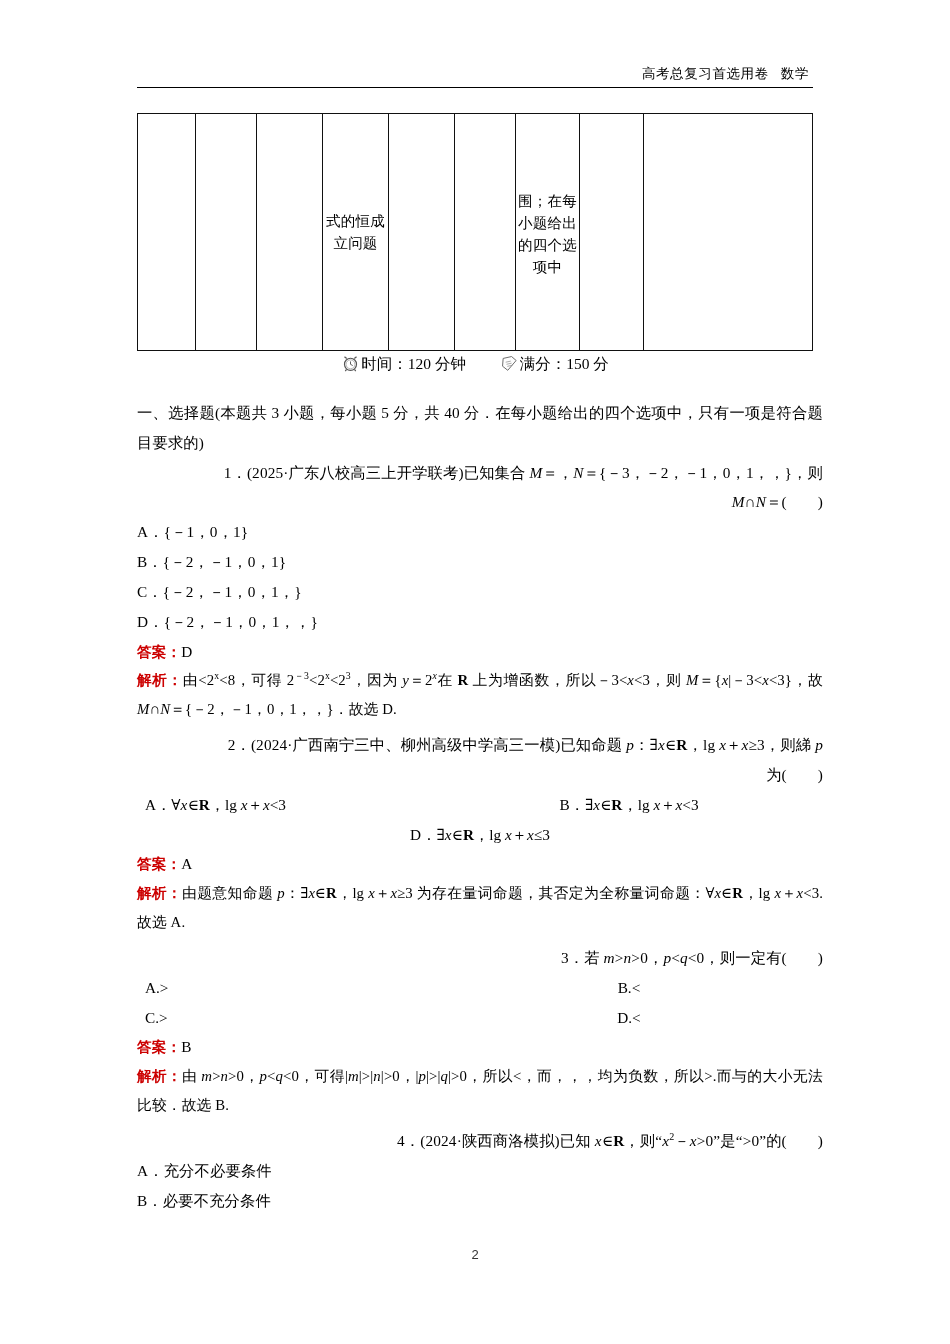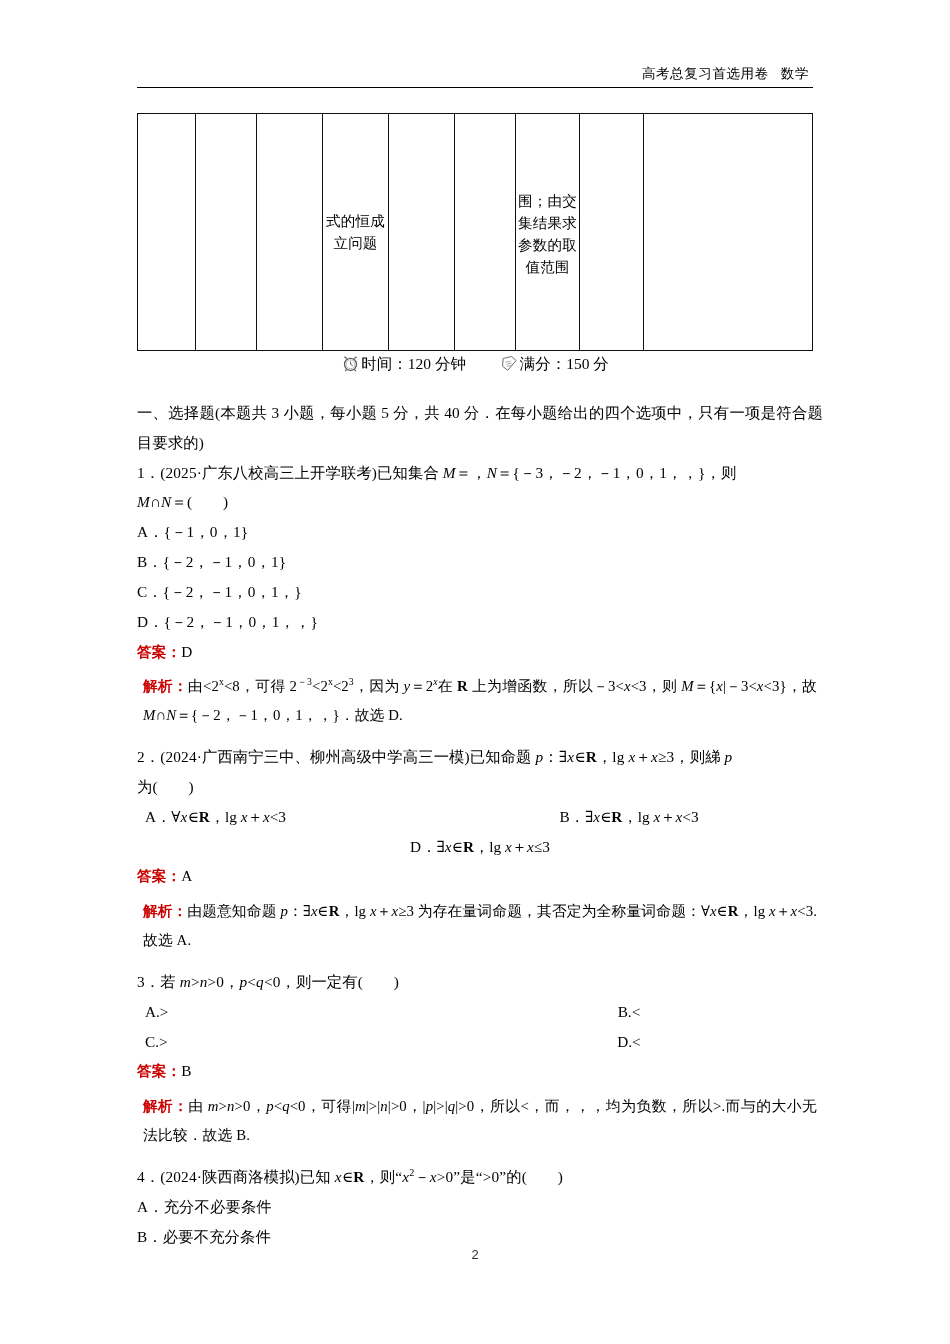--- a/index.html
+++ b/index.html
@@ -106,20 +106,21 @@
     line-height: 1.95;
     text-align: justify;
     margin: 0;
     letter-spacing: 0.15px;
   }
   .q {
     font-size: 15.3px;
     line-height: 1.95;
     margin: 0;
     letter-spacing: 0.15px;
+    text-align: right;
   }
   .opt {
     font-size: 15.3px;
     line-height: 1.95;
     margin: 0;
     letter-spacing: 0.15px;
   }
   .opt-row {
     display: flex;
     font-size: 15.3px;
@@ -137,21 +138,21 @@
   }
   .lbl-red {
     color: #cc0000;
     font-weight: bold;
     font-family: "Liberation Sans", "DejaVu Sans", sans-serif;
     font-size: 14.6px;
   }
   .sol {
     font-size: 14.8px;
     line-height: 1.95;
-    margin: 6px;
+    margin: 0;
     text-align: justify;
     letter-spacing: 0.1px;
   }
   .gapline { height: 6px; }
 
   i.mi { font-style: italic; font-family: "Liberation Serif", serif; }
   b.bbR { font-weight: bold; }
   sup { font-size: 0.66em; vertical-align: super; line-height: 0; }
 
   
@@ -181,21 +182,21 @@
           <tr>
         <td style="width:57px;"></td>
         <td style="width:60px;"></td>
         <td style="width:65px;"></td>
         <td style="width:65px;">
               <span class="vtext">式的恒成立问题</span>
             </td>
         <td style="width:65px;"></td>
         <td style="width:60px;"></td>
         <td style="width:63px;" class="cell-top">
-              <span class="vtext">围；由交集结果求参数的取值范围</span>
+              <span class="vtext">围；在每小题给出的四个选项中</span>
             </td>
         <td style="width:63px;"></td>
         <td></td>
       </tr>
     </tbody>
       </table>
   </div>
 
   <div class="meta">
     <span class="item">

